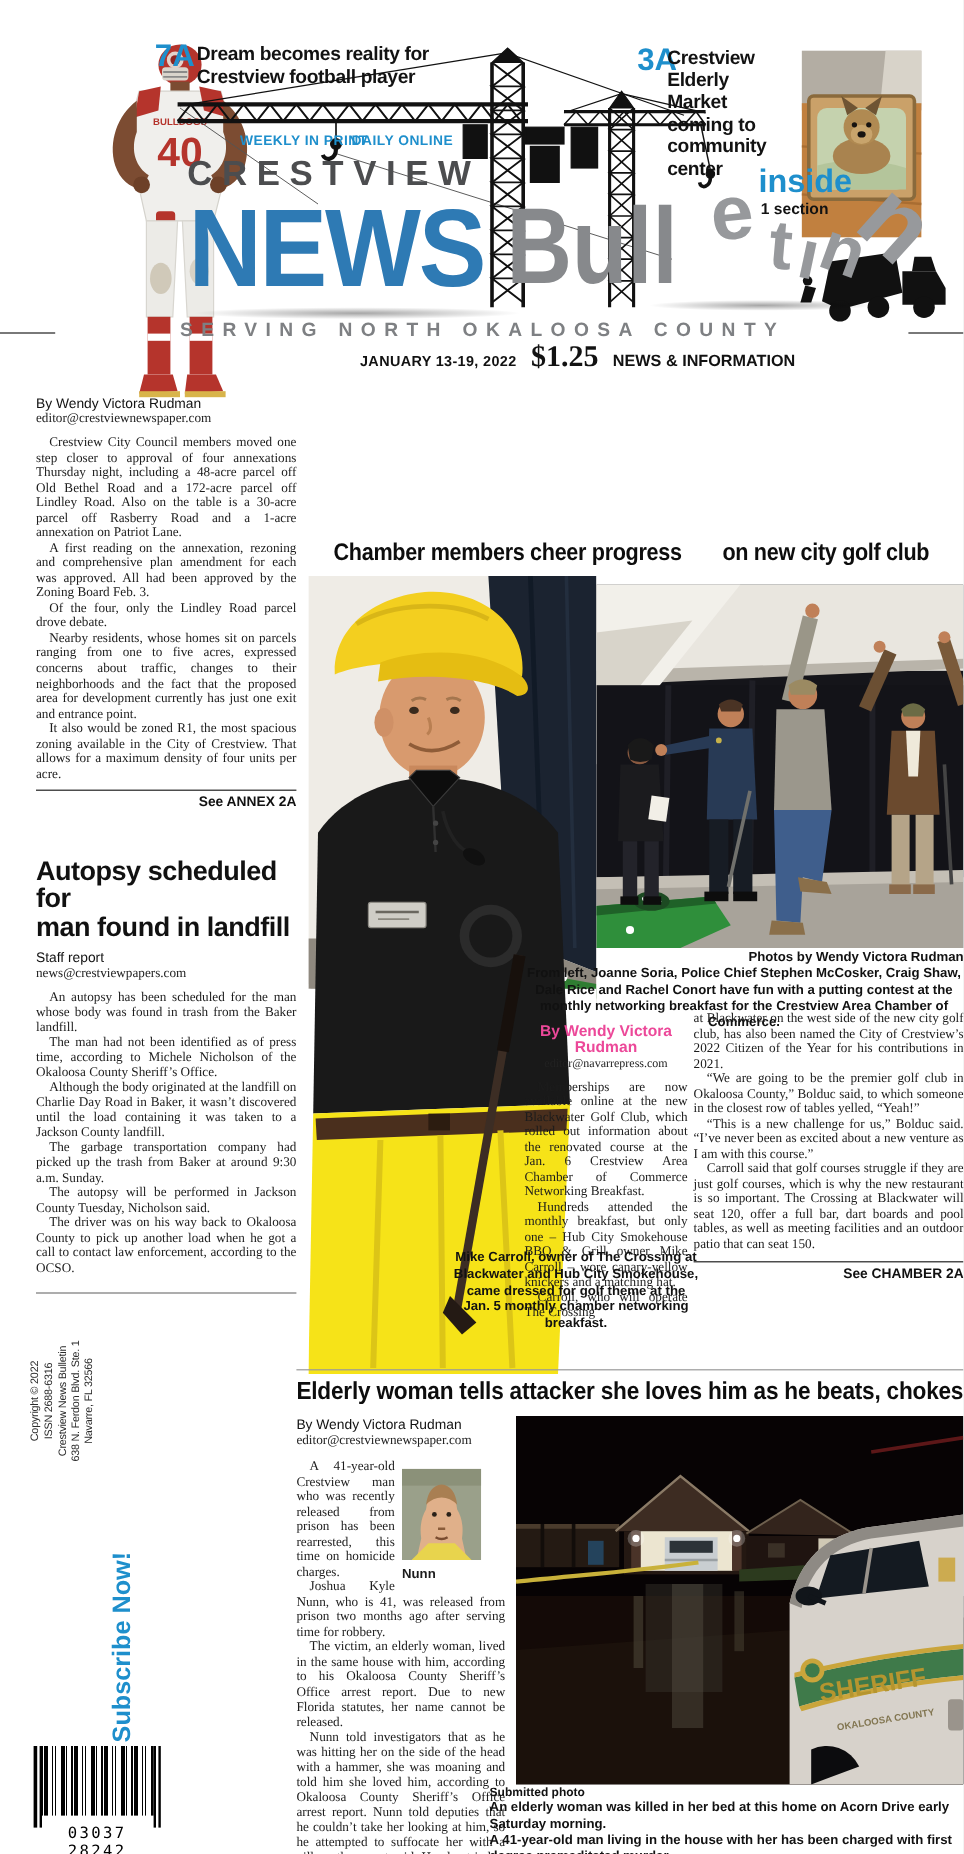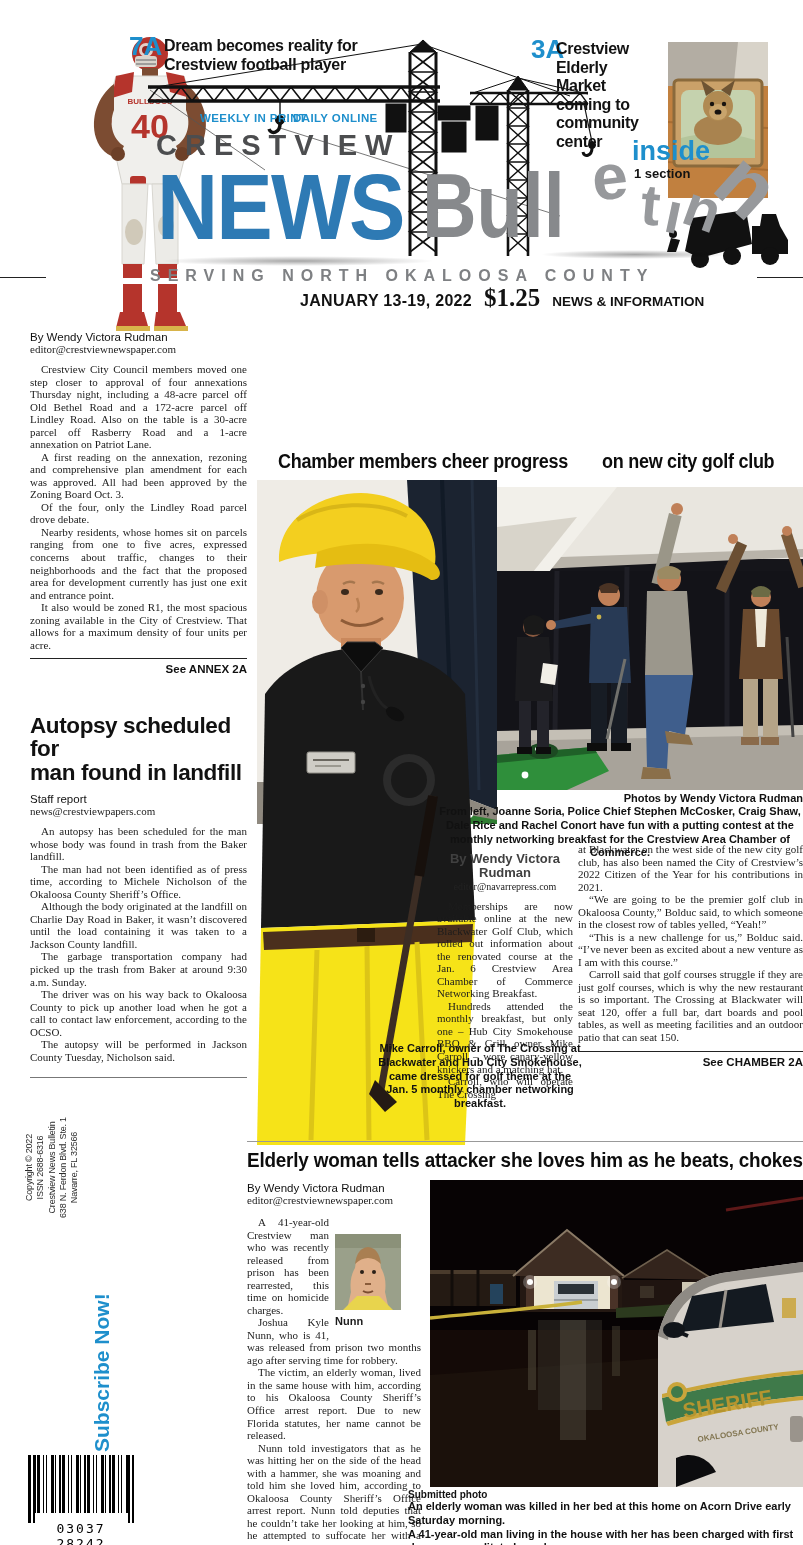--- a/index.html
+++ b/index.html
@@ -9,21 +9,21 @@
   
   .teaser-num{font-family:"Liberation Sans",sans-serif;font-weight:bold;font-size:26px;color:#1e8fcc;line-height:1;}
   .teaser-txt{font-family:"Liberation Sans",sans-serif;font-weight:bold;font-size:16px;color:#121212;line-height:1.16;letter-spacing:-0.3px;}
   .tagline{font-family:"Liberation Sans",sans-serif;font-weight:bold;font-size:11.5px;color:#1e8fcc;letter-spacing:0.4px;}
   .kicker{font-family:"Liberation Sans",sans-serif;font-weight:bold;font-size:29px;letter-spacing:8px;color:#4c4d4f;line-height:1;}
   .newsword{font-family:"Liberation Sans",sans-serif;font-weight:bold;font-size:92px;color:#2e7ab4;line-height:0.82;letter-spacing:-2px;display:inline-block;transform:scaleX(0.92);transform-origin:0 0;}
   .graylet{font-family:"Liberation Sans",sans-serif;font-weight:bold;color:#8e9093;line-height:0.8;display:inline-block;}
   .inside{font-family:"Liberation Sans",sans-serif;font-weight:bold;font-size:27px;color:#1e8fcc;line-height:1;}
   .inside-sub{font-family:"Liberation Sans",sans-serif;font-weight:bold;font-size:13px;color:#121212;}
   .serving{font-family:"Liberation Sans",sans-serif;font-weight:bold;font-size:16px;letter-spacing:7px;color:#7e8083;}
-  .dateline{font-family:"Liberation Sans",sans-serif;font-weight:bold;font-size:16px;color:#121212;letter-spacing:0.3px;}
+  .dateline{font-family:"Liberation Sans",sans-serif;font-weight:bold;font-size:12px;color:#121212;letter-spacing:0.3px;}
   .price{font-family:"Liberation Serif",serif;font-weight:bold;font-size:25px;color:#121212;}
   .infolabel{font-family:"Liberation Sans",sans-serif;font-weight:bold;font-size:13.5px;color:#121212;}
   .shadow{background:radial-gradient(ellipse at center,rgba(0,0,0,0.35),rgba(0,0,0,0) 70%);}
   
   .h-art{font-family:"Liberation Sans",sans-serif;font-weight:bold;font-size:22.5px;line-height:1.04;color:#111;letter-spacing:-0.4px;margin:0;}
   .byline{font-family:"Liberation Sans",sans-serif;font-weight:normal;font-size:11.5px;color:#111;margin-top:9px;}
   .email{font-size:11px;color:#222;}
   .col p{margin:0;text-indent:11px;text-align:justify;font-size:11px;line-height:1.14;}
   .col p.first{margin-top:8px;}
   .col p.noindent{text-indent:0;}
@@ -41,23 +41,23 @@
              display:inline-block;transform:scaleX(0.92);transform-origin:0 0;white-space:nowrap;}
   
   .copyblock{font-family:"Liberation Sans",sans-serif;font-size:9px;line-height:1.25;color:#2a2a2a;text-align:center;
              transform:rotate(-90deg);transform-origin:0 0;width:165px;letter-spacing:-0.2px;}
   .subscribe{font-family:"Liberation Sans",sans-serif;font-weight:bold;font-size:21px;color:#1e8fcc;
              transform:rotate(-90deg);transform-origin:0 0;width:205px;white-space:nowrap;}
   .bars{background:repeating-linear-gradient(90deg,#000 0 2px,#fff 2px 3px,#000 3px 6px,#fff 6px 9px,
         #000 9px 10px,#fff 10px 12px,#000 12px 13px,#fff 13px 17px,#000 17px 20px,#fff 20px 21px,
         #000 21px 22px,#fff 22px 25px);}
   .barcode-digits{font-family:"DejaVu Sans Mono",monospace;font-size:13px;letter-spacing:2px;color:#000;}
-  figure.mug{float:right;width:86px;margin:18px 0 2px 6px;}
+  figure.mug{float:right;width:86px;margin:8px 0 2px 6px;}
   figure.mug figcaption{font-family:"Liberation Sans",sans-serif;font-weight:bold;font-size:11px;padding-top:1px;}
-  .chamber-byline{font-family:"Liberation Sans",sans-serif;font-weight:bold;font-size:13px;line-height:1.1;color:#404040;text-align:center;}
+  .chamber-byline{font-family:"Liberation Sans",sans-serif;font-weight:bold;font-size:13px;line-height:1.1;color:#ec4899;text-align:center;}
 </style>
 </head>
 <body>
 
 <div class="page">
 
   <svg class="abs" style="left:38px;top:26px;" width="225" height="312" viewBox="0 0 225 312">
     <g>
 
       <ellipse cx="112" cy="28" rx="18" ry="17" fill="#b5342c"></ellipse>
@@ -216,40 +216,40 @@
   <div class="abs" style="left:300px;top:284px;display:flex;align-items:baseline;gap:12px;">
     <span class="dateline">JANUARY 13-19, 2022</span>
     <span class="price">$1.25</span>
     <span class="infolabel">NEWS &amp; INFORMATION</span>
   </div>
 
   <div class="abs col" style="left:30px;top:322px;width:217px;">
     <div class="byline">By Wendy Victora Rudman</div>
     <div class="email">editor@crestviewnewspaper.com</div>
     <p class="first">Crestview City Council members moved one step closer to approval of four annexations Thursday night, including a 48-acre parcel off Old Bethel Road and a 172-acre parcel off Lindley Road. Also on the table is a 30-acre parcel off Rasberry Road and a 1-acre annexation on Patriot Lane.</p>
-    <p>A first reading on the annexation, rezoning and comprehensive plan amendment for each was approved. All had been approved by the Zoning Board Oct. 3.</p>
+    <p>A first reading on the annexation, rezoning and comprehensive plan amendment for each was approved. All had been approved by the Zoning Board Feb. 3.</p>
     <p>Of the four, only the Lindley Road parcel drove debate.</p>
     <p>Nearby residents, whose homes sit on parcels ranging from one to five acres, expressed concerns about traffic, changes to their neighborhoods and the fact that the proposed area for development currently has just one exit and entrance point.</p>
     <p>It also would be zoned R1, the most spacious zoning available in the City of Crestview. That allows for a maximum density of four units per acre.</p>
     <div class="jump">See ANNEX 2A</div>
   </div>
 
   <div class="abs col" style="left:30px;top:714px;width:217px;">
     <h2 class="h-art">
       <span>Autopsy scheduled for</span><br>
       <span>man found in landfill</span>
     </h2>
     <div class="byline">Staff report</div>
     <div class="email">news@crestviewpapers.com</div>
     <p class="first">An autopsy has been scheduled for the man whose body was found in trash from the Baker landfill.</p>
     <p>The man had not been identified as of press time, according to Michele Nicholson of the Okaloosa County Sheriff’s Office.</p>
     <p>Although the body originated at the landfill on Charlie Day Road in Baker, it wasn’t discovered until the load containing it was taken to a Jackson County landfill.</p>
     <p>The garbage transportation company had picked up the trash from Baker at around 9:30 a.m. Sunday.</p>
+    <p>The autopsy will be performed in Jackson County Tuesday, Nicholson said.</p>
     <p>The driver was on his way back to Okaloosa County to pick up another load when he got a call to contact law enforcement, according to the OCSO.</p>
-    <p>The autopsy will be performed in Jackson County Tuesday, Nicholson said.</p>
     <div class="rule" style="margin-top:14px;"></div>
   </div>
 
   <div class="abs copyblock" style="left:24px;top:1250px;">
     <div>Copyright © 2022</div>
     <div>ISSN 2688-6316</div>
     <div>Crestview News Bulletin</div>
     <div>638 N. Ferdon Blvd. Ste. 1</div>
     <div>Navarre, FL 32566</div>
   </div>

